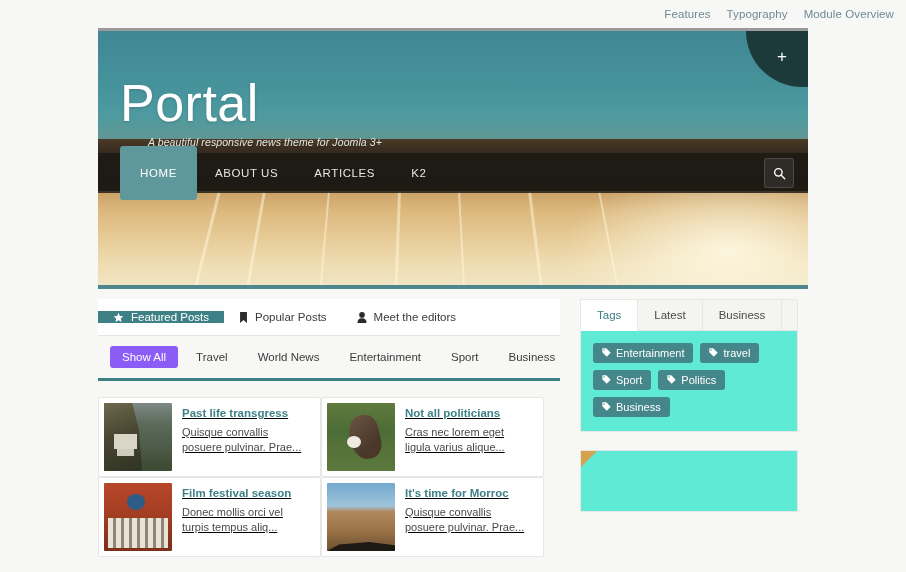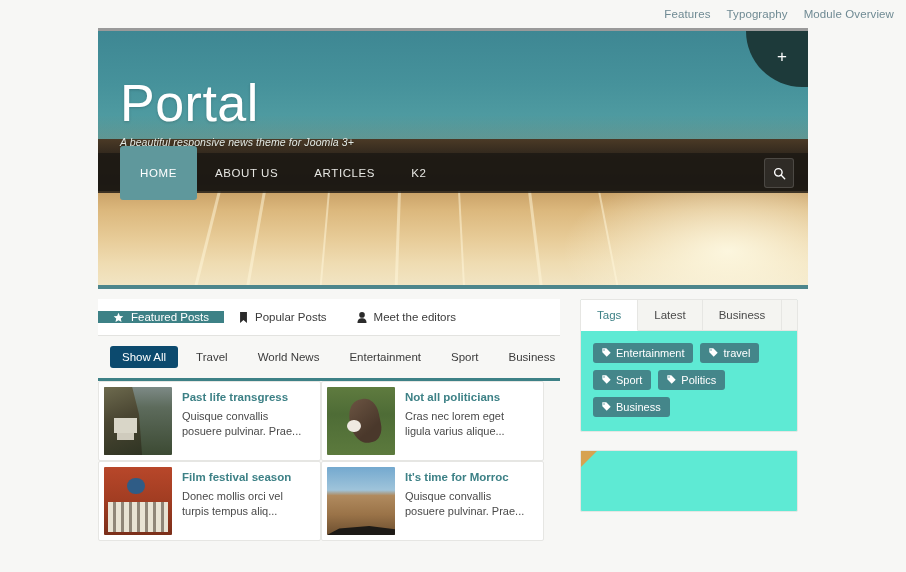--- a/index.html
+++ b/index.html
@@ -152,20 +152,21 @@
     letter-spacing: .5px;
     text-shadow: 0 1px 3px rgba(0,0,0,.18);
   }
   .brand-tag {
     color: #e2e9e4;
     font-size: 10.5px;
     font-style: italic;
     margin-top: 8px;
     letter-spacing: .1px;
     text-shadow: 0 1px 2px rgba(0,0,0,.3);
+    margin-left: 28px;
   }
 
   
   .nav {
     position: absolute;
     left: 0; right: 0;
     top: 122px;
     height: 40px;
     background: rgba(28,24,20,.82);
     display: flex;
@@ -250,29 +251,31 @@
   }
   .filter {
     font-size: 11.5px;
     color: #3b3b3b;
     padding: 5px 12px;
     border-radius: 3px;
     cursor: pointer;
     white-space: nowrap;
   }
   .filter.active {
-    background: #0c4a6e;
+    background: #8b5cf6;
     color: #ffffff;
   }
 
   
   .cards {
     display: flex;
     flex-wrap: wrap;
     gap: 0;
+    padding-top: 16px;
+    text-decoration: underline;
   }
   .card {
     width: 223px;
     background: #ffffff;
     border: 1px solid #e6e6e3;
     border-radius: 2px;
     display: flex;
     padding: 5px;
     box-sizing: border-box;
     cursor: pointer;

